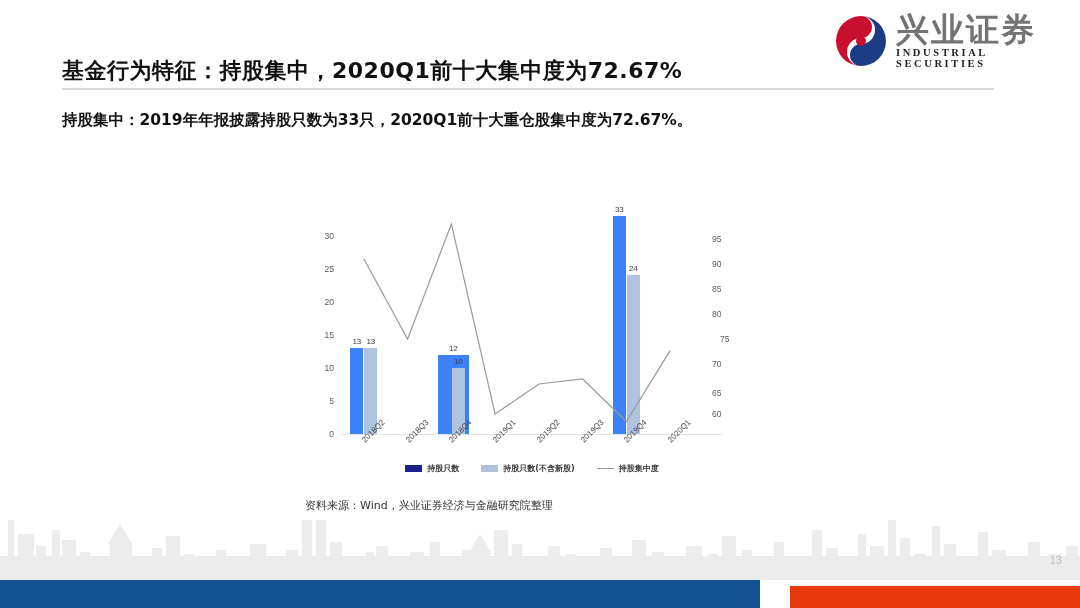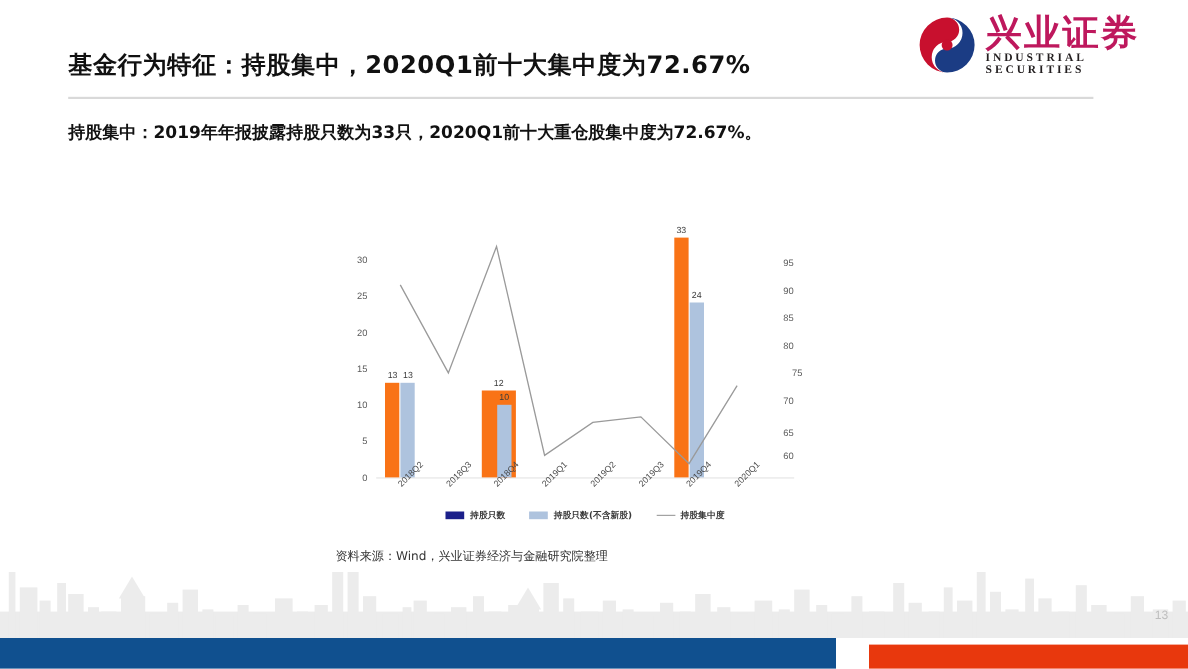--- a/index.html
+++ b/index.html
@@ -8,25 +8,25 @@
     background:#ffffff;
     font-family:"Liberation Sans","DejaVu Sans",sans-serif;
     overflow:hidden;position:relative;
   }
   .slide{position:absolute;inset:0;background:#fff;}
 
   
   .logo{position:absolute;right:16px;top:10px;width:230px;height:62px;display:flex;align-items:center;gap:8px;}
   .logo-mark{width:54px;height:54px;flex:0 0 54px;position:relative;}
   .logo-text{display:flex;flex-direction:column;justify-content:center;line-height:1;}
-  .logo-cn{font-family:"DejaVu Sans",sans-serif;font-size:33px;font-weight:700;color:#be185d;letter-spacing:2px;}
+  .logo-cn{font-family:"DejaVu Sans",sans-serif;font-size:33px;font-weight:700;color:#737373;letter-spacing:2px;}
   .logo-en{font-family:"Liberation Serif","DejaVu Serif",serif;font-size:10.5px;font-weight:700;color:#231f20;letter-spacing:2.6px;margin-top:2px;}
 
   
-  .title-wrap{position:absolute;left:62px;top:44px;width:930px;}
+  .title-wrap{position:absolute;left:62px;top:56px;width:930px;}
   .title{
     font-family:"DejaVu Sans",sans-serif;
     font-size:22px;font-weight:700;color:#111;letter-spacing:.5px;white-space:nowrap;
   }
   .title-rule{position:absolute;left:62px;top:88px;width:932px;height:2px;background:#d9d9d9;}
 
   .subtitle{
     position:absolute;left:62px;top:110px;width:930px;
     font-family:"DejaVu Sans",sans-serif;
     font-size:15.5px;font-weight:700;color:#111;white-space:nowrap;
@@ -45,21 +45,21 @@
 
   .ytick{position:absolute;font-size:8.5px;color:#5a5a5a;right:4px;transform:translateY(-50%);
          font-family:"Liberation Sans",sans-serif;}
   .ytick-left{position:absolute;width:30px;text-align:right;left:0;}
   .ytick-right{position:absolute;width:26px;text-align:left;left:412px;font-size:8.5px;color:#5a5a5a;
                transform:translateY(-50%);font-family:"Liberation Sans",sans-serif;}
 
   .bars{position:absolute;inset:0;}
   .slot{position:absolute;bottom:0;height:100%;}
   .bar{position:absolute;bottom:0;}
-  .bar.dark{background:#f97316;}
+  .bar.dark{background:#3b82f6;}
   .bar.light{background:#aec3de;}
   .bar-label{position:absolute;left:50%;transform:translateX(-50%);font-size:8px;color:#3a3a3a;
              font-family:"Liberation Sans",sans-serif;white-space:nowrap;}
 
   .lineover{position:absolute;left:0;top:0;width:350px;height:215px;overflow:visible;}
 
   .xlabels{position:absolute;left:42px;top:233px;width:350px;height:44px;}
   .xlab{position:absolute;top:0;font-size:8px;color:#4a4a4a;
         font-family:"Liberation Sans",sans-serif;white-space:nowrap;
         transform-origin:left top;transform:rotate(-45deg);}

